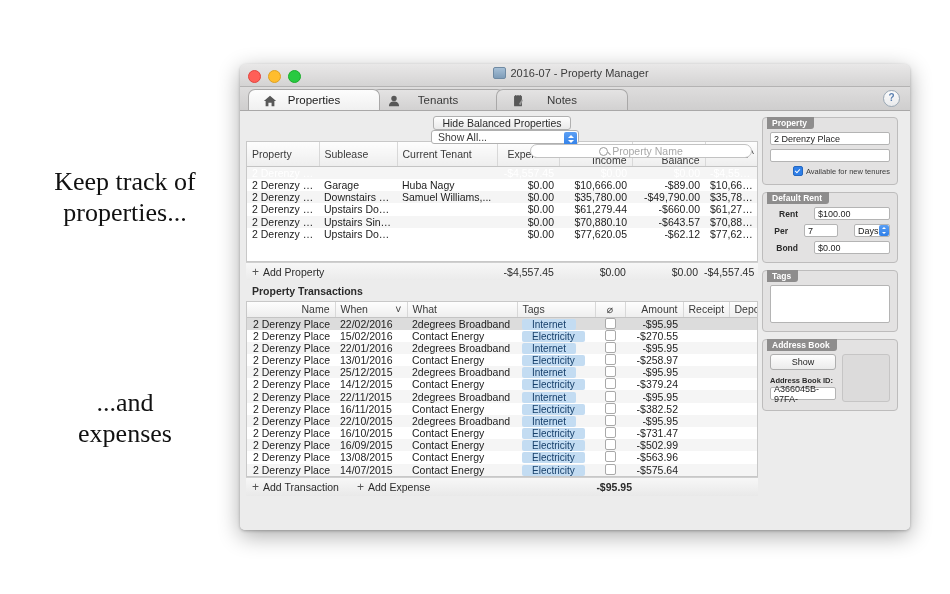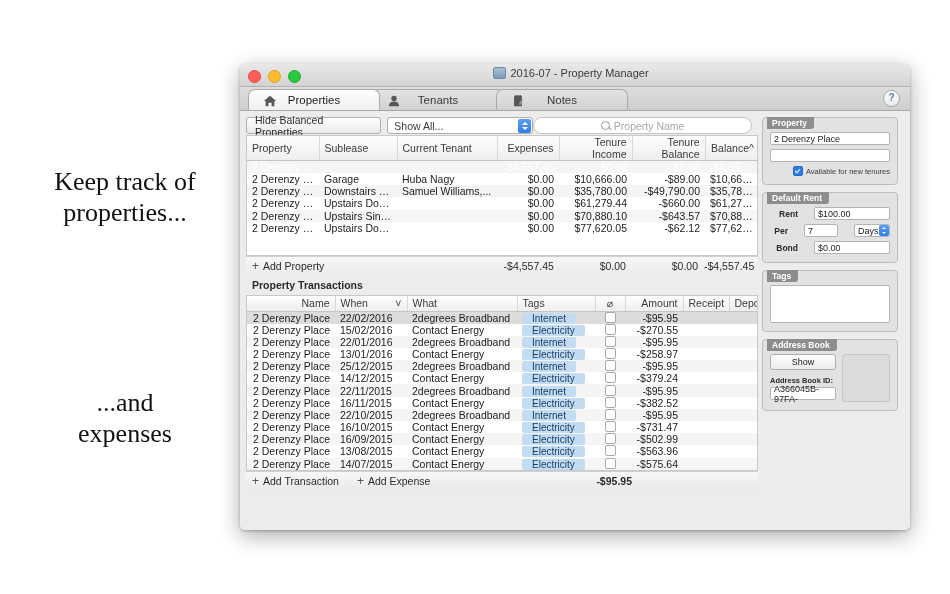--- a/index.html
+++ b/index.html
@@ -80,21 +80,21 @@
     border:1px solid #9aa8b5;background:linear-gradient(#fcfcfc,#e9eaec);
     color:#5a7fb0;font-size:10px;font-weight:bold;text-align:center;line-height:14px;
   }
 
   
   .body{display:flex;height:421px;background:#ececec;}
   .left{width:518px;display:flex;flex-direction:column;padding:5px 0 0 6px;box-sizing:border-box;}
   .right{width:146px;padding:6px 6px 0 4px;box-sizing:border-box;}
 
   
-  .toolbar{display:flex;align-items:flex-end;height:18px;margin-bottom:1px;}
+  .toolbar{display:flex;align-items:center;height:18px;margin-bottom:7px;flex-direction:column;}
   .btn{
     height:17px;padding:0 8px;font-size:10.5px;color:#2b2b2b;
     background:linear-gradient(#fefefe,#eaeaea);
     border:1px solid #b0b0b0;border-radius:3px;
     display:flex;align-items:center;box-sizing:border-box;
     box-shadow:0 .5px 0 rgba(255,255,255,.8) inset;
   }
   .combo{
     position:relative;height:17px;width:148px;margin-left:6px;
     background:#fff;border:1px solid #b0b0b0;border-radius:3px;

